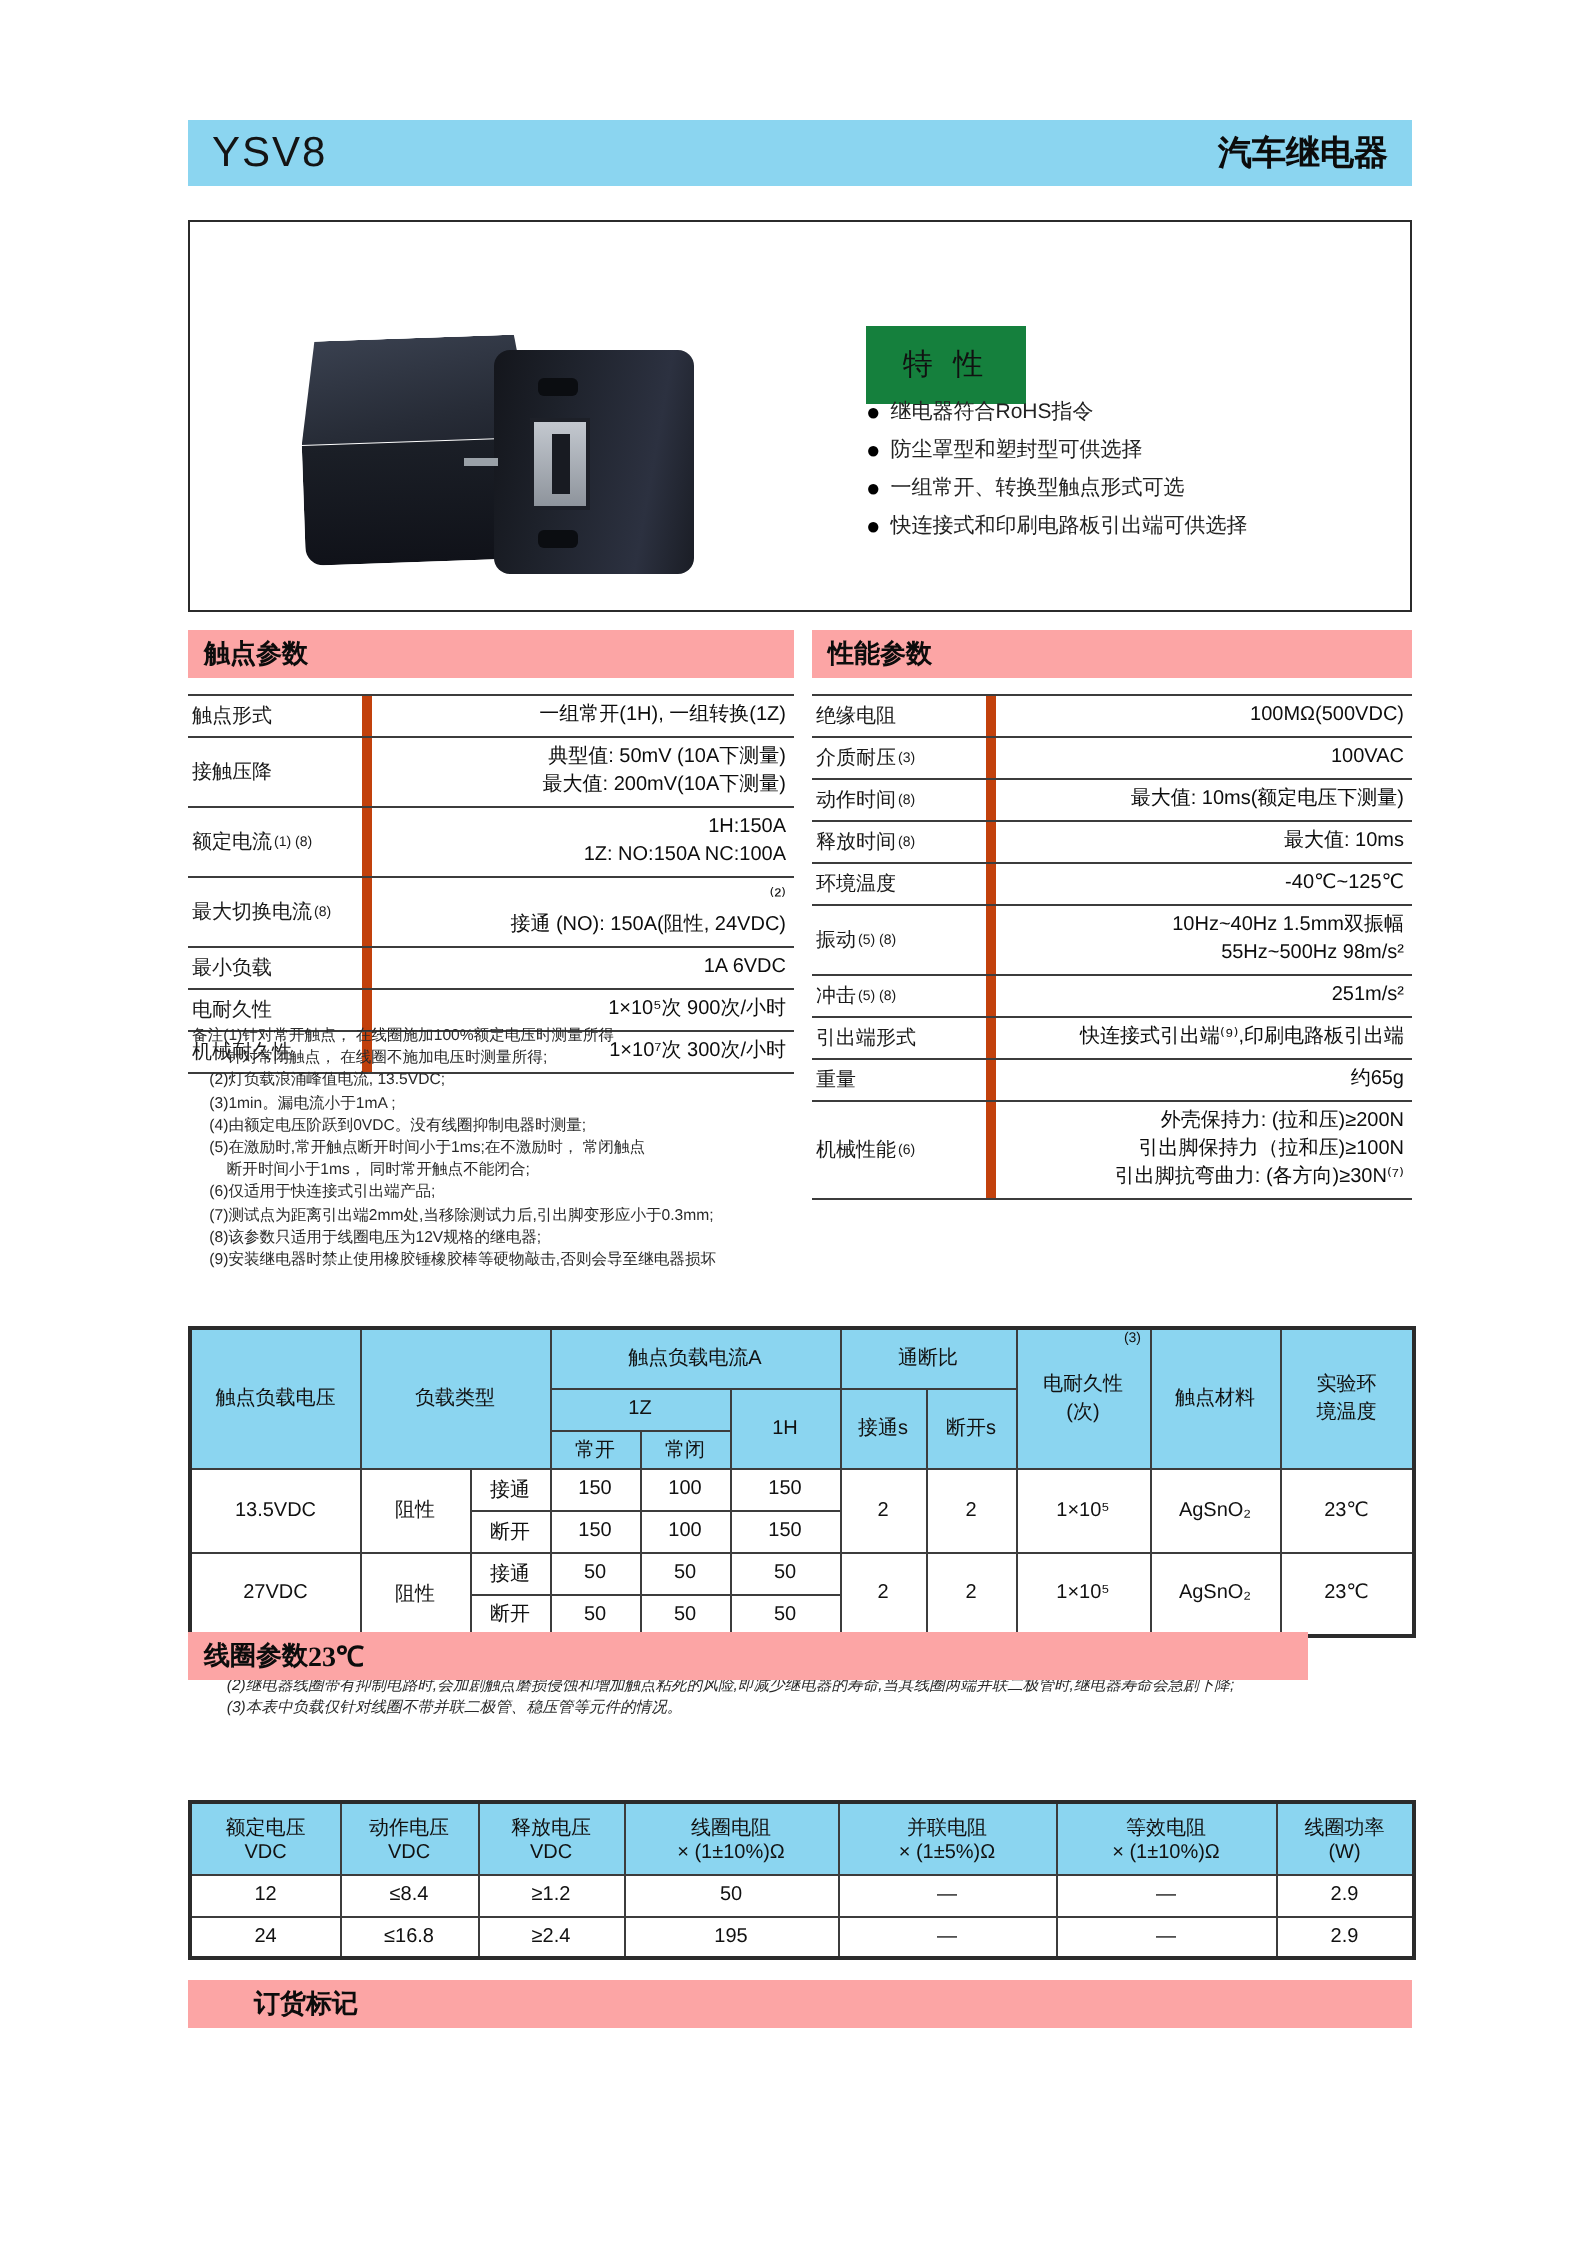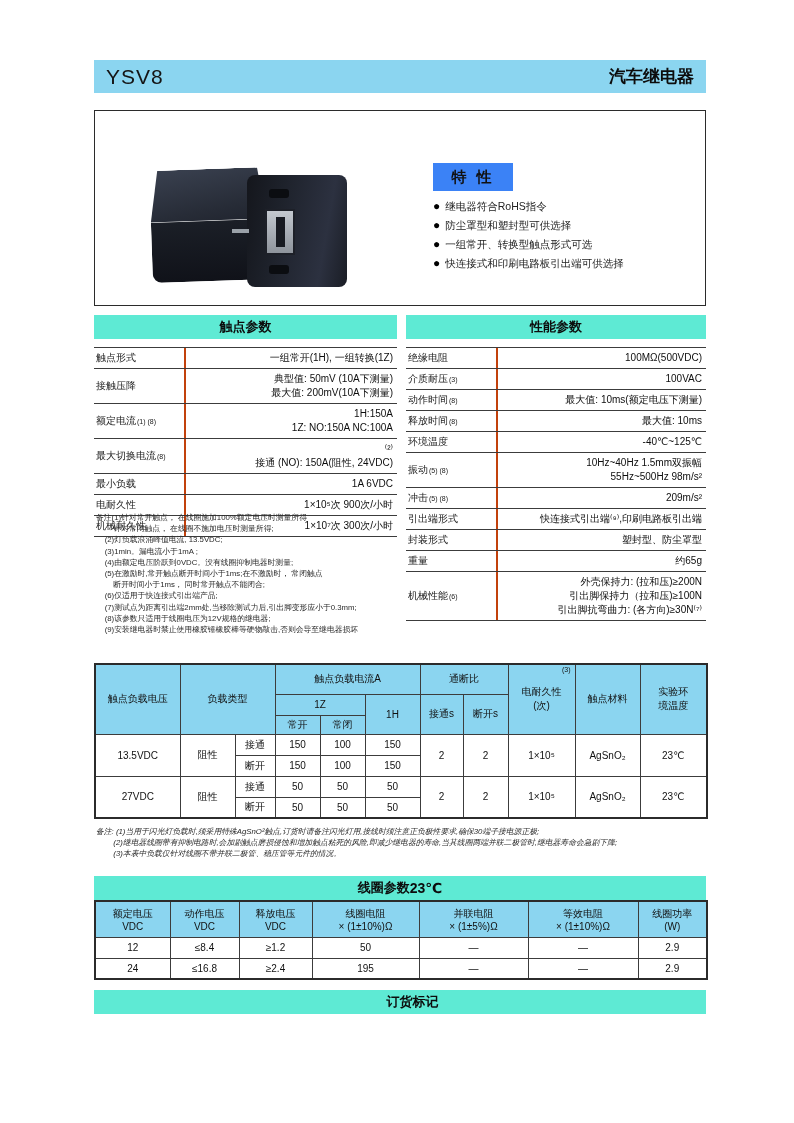--- a/index.html
+++ b/index.html
@@ -6,47 +6,47 @@
   .page{position:relative;width:794px;height:1123px;background:#ffffff;margin:0 auto;
         font-family:"Liberation Sans","DejaVu Sans",sans-serif;color:#111;overflow:hidden;}
   .abs{position:absolute;}
   
   .banner{left:94px;top:60px;width:612px;height:33px;background:#8bd5f0;display:flex;
           align-items:center;justify-content:space-between;padding:0 12px;box-sizing:border-box;}
   .banner .model{font-size:21px;letter-spacing:1px;color:#141414;}
   .banner .cat{font-size:17px;font-weight:bold;color:#0c0c0c;}
   
   .photobox{left:94px;top:110px;width:612px;height:196px;border:1px solid #2b2b2b;box-sizing:border-box;}
-  .badge{position:absolute;left:338px;top:52px;width:80px;height:28px;background:#3b82f6;
-         display:flex;align-items:center;justify-content:center;font-size:15px;font-weight:bold;letter-spacing:3px;}
+  .badge{position:absolute;left:338px;top:52px;width:80px;height:39px;background:#15803d;
+         display:flex;align-items:center;justify-content:center;font-size:15px;font-weight:normal;letter-spacing:3px;}
   .feat-list{position:absolute;left:338px;top:86px;margin:0;padding:0;list-style:none;}
   .feat-list li{display:flex;align-items:center;font-size:10.5px;line-height:19px;color:#222;}
   .feat-list .dot{font-size:12px;margin-right:5px;color:#000;}
   
   .relay-l{position:absolute;left:56px;top:58px;width:116px;height:112px;transform:rotate(-2deg);
            border-radius:9px;overflow:hidden;}
   .relay-l .topf{height:46%;background:linear-gradient(170deg,#3a4150,#272c37 70%,#20242e);
            clip-path:polygon(7% 0,93% 0,100% 100%,0 100%);}
   .relay-l .frontf{height:54%;background:linear-gradient(#1b1f27,#101219);}
   .relay-r{position:absolute;left:152px;top:64px;width:100px;height:112px;border-radius:8px;
            background:linear-gradient(100deg,#14161c 0%,#1d212a 30%,#2c3140 75%,#1a1d25 100%);}
   .relay-r .term{position:absolute;left:18px;top:34px;width:30px;height:46px;
            background:linear-gradient(#c3c8cf,#8e949c);border:2px solid #1d2028;box-sizing:border-box;}
   .relay-r .slot{width:9px;height:30px;background:#181b22;margin:6px auto 0;}
   .relay-r .pin{position:absolute;left:-15px;top:54px;width:17px;height:4px;background:#9aa1a8;}
   .relay-r .knob{position:absolute;left:22px;width:20px;height:9px;background:#0b0d11;border-radius:3px;}
   
-  .secbar{height:24px;background:#5eead4;display:flex;align-items:center;justify-content:center;
-          padding:0 8px;box-sizing:border-box;font-size:13px;font-weight:bold;color:#0c0c0c;}
+  .secbar{height:24px;background:#fca5a5;display:flex;align-items:center;justify-content:flex-start;
+          padding:0 8px;box-sizing:border-box;font-size:13px;font-weight:bold;color:#0c0c0c;font-family:Liberation Serif, serif;}
   .secbar .right-tag{font-size:14px;font-weight:bold;}
   
   .spec{box-sizing:border-box;}
   .spec-row{display:flex;border-bottom:1px solid #3c3c3c;align-items:stretch;}
   .spec-row:first-child{border-top:1px solid #3c3c3c;}
-  .spec-label{width:92px;flex:0 0 92px;border-right:2px solid #c2410c;display:flex;align-items:center;
+  .spec-label{width:92px;flex:0 0 92px;border-right:5px solid #c2410c;display:flex;align-items:center;
           font-size:10px;padding:3px 2px 3px 2px;box-sizing:border-box;color:#1a1a1a;}
   .spec-label sup{font-size:7px;margin-left:1px;}
   .spec-value{flex:1;font-size:10px;line-height:14px;text-align:right;padding:3px 4px;white-space:pre-line;
           display:flex;flex-direction:column;justify-content:center;color:#0d0d0d;}
   
   .notes{font-size:7.8px;line-height:11.2px;white-space:pre-wrap;color:#2a2a2a;}
   
   table.grid{border-collapse:collapse;table-layout:fixed;width:612px;}
   table.grid th,table.grid td{border:1px solid #3c3c3c;font-weight:normal;text-align:center;
           font-size:10px;color:#111;padding:1px 2px;box-sizing:border-box;white-space:pre-line;}
@@ -197,33 +197,27 @@
           <sup>(5) (8)</sup>
         </div>
         <div class="spec-value">10Hz~40Hz 1.5mm双振幅
 55Hz~500Hz 98m/s²</div>
       </div>
       <div class="spec-row">
         <div class="spec-label">
           <span>冲击</span>
           <sup>(5) (8)</sup>
         </div>
-        <div class="spec-value">209m/s²</div>
+        <div class="spec-value">251m/s²</div>
       </div>
       <div class="spec-row">
         <div class="spec-label">
           <span>引出端形式</span>
         </div>
         <div class="spec-value">快连接式引出端⁽⁹⁾,印刷电路板引出端</div>
-      </div>
-      <div class="spec-row">
-        <div class="spec-label">
-          <span>封装形式</span>
-        </div>
-        <div class="spec-value">塑封型、防尘罩型</div>
       </div>
       <div class="spec-row">
         <div class="spec-label">
           <span>重量</span>
         </div>
         <div class="spec-value">约65g</div>
       </div>
       <div class="spec-row">
         <div class="spec-label">
           <span>机械性能</span>
@@ -323,21 +317,21 @@
           <td>50</td>
           <td>50</td>
         </tr>
       </tbody>
   </table>
 
   <div class="abs notes" style="left:96px;top:826px;width:616px;font-style:italic;">备注: (1)当用于闪光灯负载时,须采用特殊AgSnO²触点,订货时请备注闪光灯用,接线时须注意正负极性要求,确保30端子接电源正极;
         (2)继电器线圈带有抑制电路时,会加剧触点磨损侵蚀和增加触点粘死的风险,即减少继电器的寿命,当其线圈两端并联二极管时,继电器寿命会急剧下降;
         (3)本表中负载仅针对线圈不带并联二极管、稳压管等元件的情况。</div>
 
-  <div class="abs secbar" style="left:94px;top:876px;width:612px;">
+  <div class="abs secbar" style="left:94px;top:816px;width:560px;">
     <span>线圈参数</span>
     <span class="right-tag">23℃</span>
   </div>
   <table class="grid abs" style="left:94px;top:900px;">
     <colgroup>
       <col style="width:75px">
         <col style="width:69px">
         <col style="width:73px">
         <col style="width:107px">
       <col style="width:109px">

